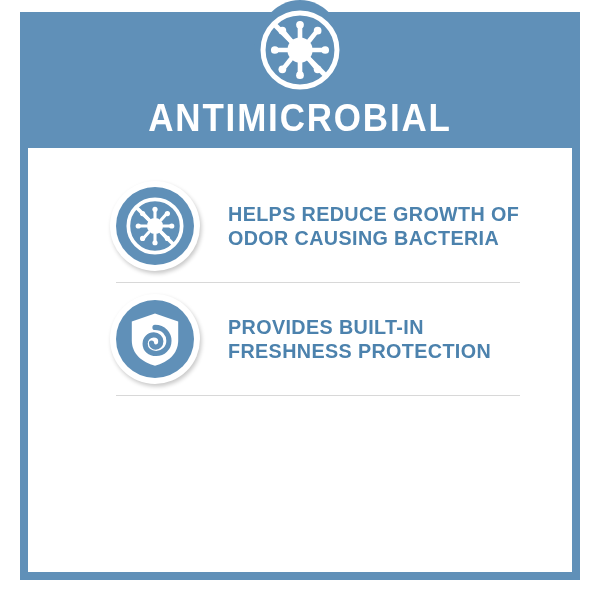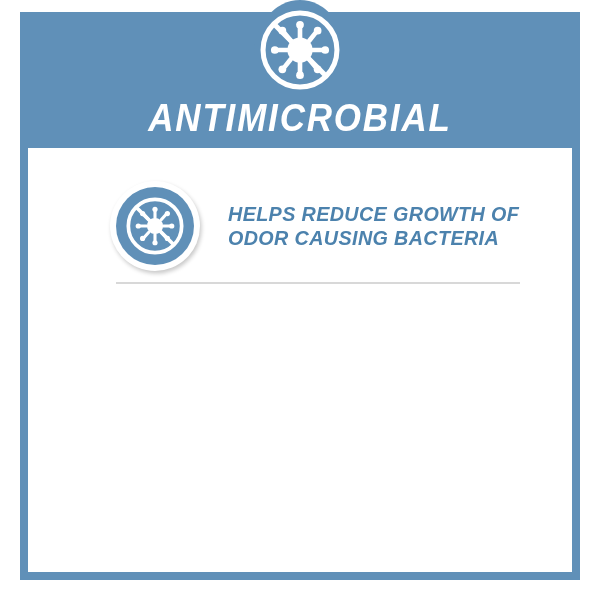--- a/index.html
+++ b/index.html
@@ -14,21 +14,20 @@
     font-family: "Liberation Sans", sans-serif;
     overflow: hidden;
   }
 
   #poster {
     position: relative;
     width: 600px;
     height: 600px;
     background: #ffffff;
     box-sizing: border-box;
-    font-style: italic;
   }
 
   
   .frame {
     position: absolute;
     left: 20px;
     top: 12px;
     width: 560px;
     height: 568px;
     box-sizing: border-box;
@@ -252,18 +251,32 @@
         </div>
       </div>
       <div class="feature-text">
         <span class="line">HELPS REDUCE GROWTH OF</span>
         <span class="line">ODOR CAUSING BACTERIA</span>
       </div>
     </div>
 
     <div class="divider"></div>
 
+    <div class="feature-row">
+      <div class="badge">
+        <div class="badge-inner">
+          <svg width="58" height="58" viewBox="0 0 100 100">
+            <path d="M50 6 L90 20 L90 52 C90 76 72 90 50 96 C28 90 10 76 10 52 L10 20 Z" fill="#ffffff"></path>
+            <path d="M50 30 C65 30 74 41 74 53 C74 66 64 75 52 75 C41 75 33 68 33 58 C33 49 40 43 48 43 C55 43 60 48 60 54 C60 60 56 64 51 64 C47 64 44 61 44 57" fill="none" stroke="#6090B8" stroke-width="9" stroke-linecap="round"></path>
+          </svg>
+        </div>
+      </div>
+      <div class="feature-text">
+        <span class="line">PROVIDES BUILT-IN</span>
+        <span class="line">FRESHNESS PROTECTION</span>
+      </div>
+    </div>
 
     <div class="divider"></div>
 
 
   </div>
 </div>
 
 </body></html>

